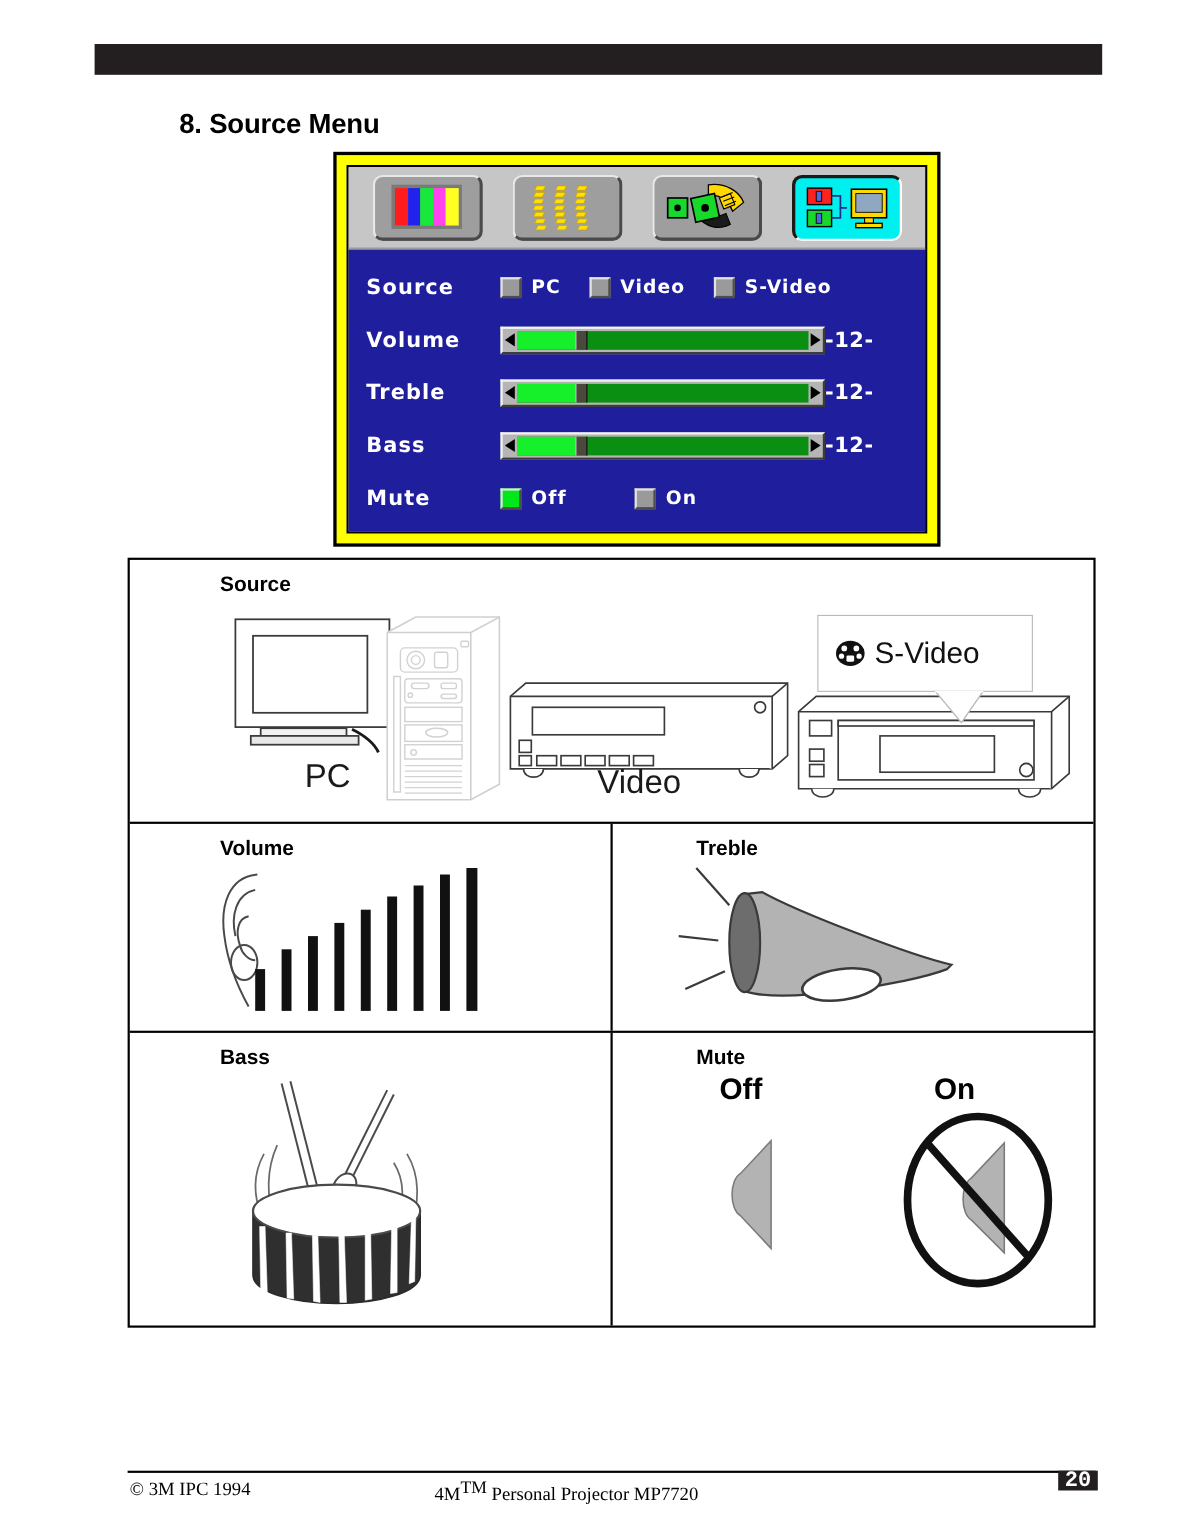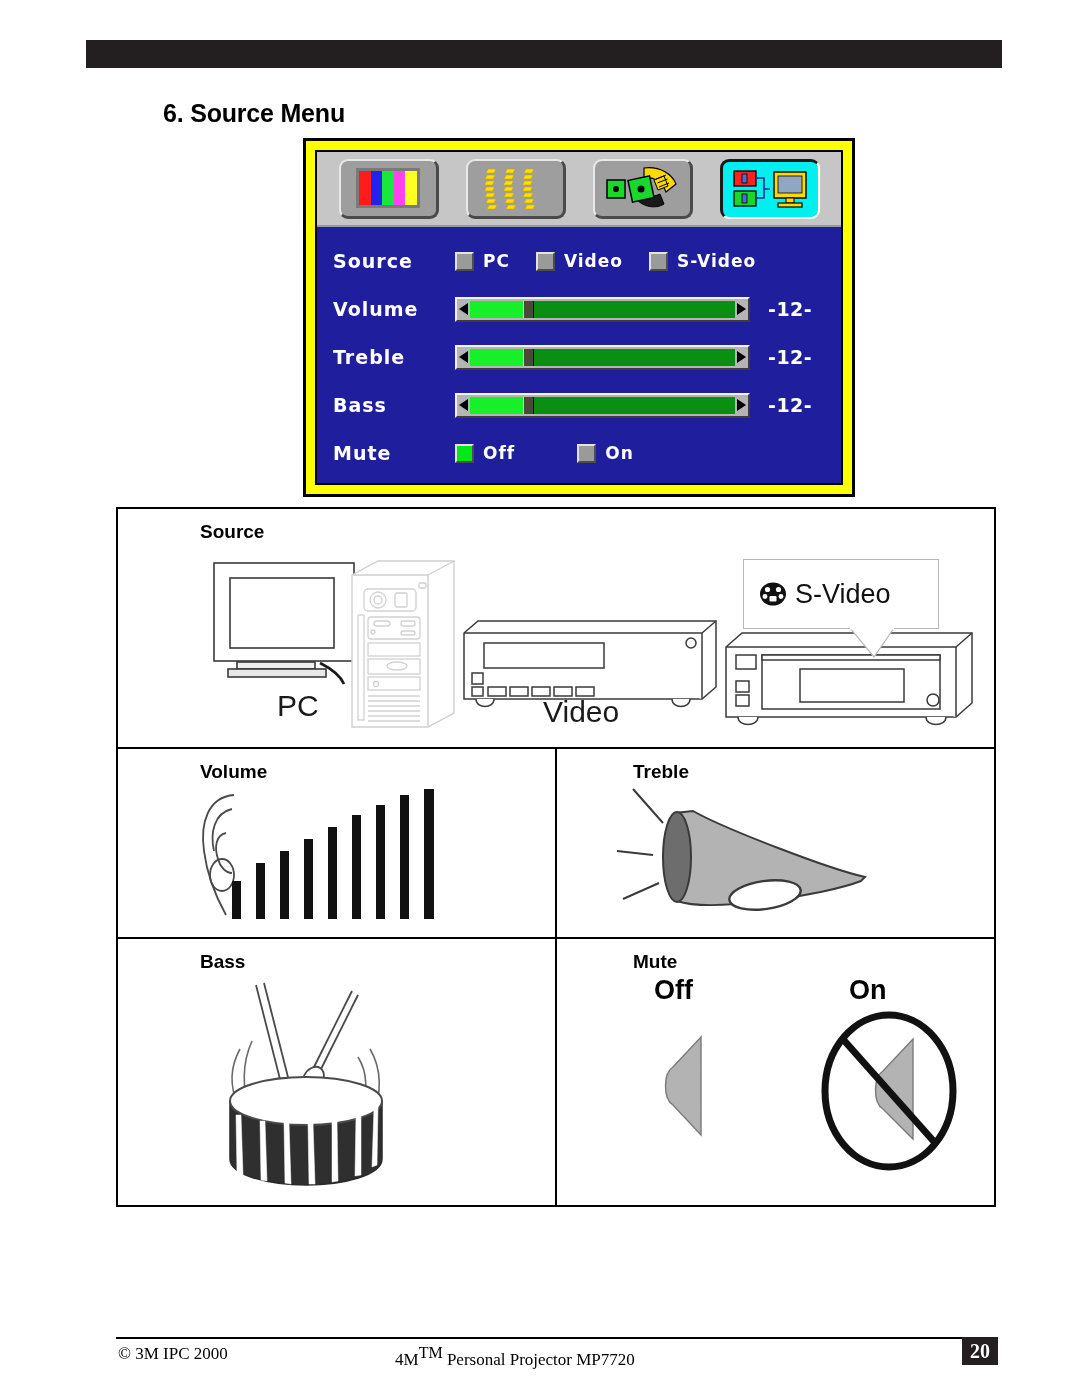--- a/index.html
+++ b/index.html
@@ -201,21 +201,20 @@
     width: 9px;
     height: 19px;
     background: #4a4a3c;
     border-left: 1px solid #dcdcdc;
     border-right: 1px solid #111111;
   }
   .slider-value {
     color: #ffffff;
     font-size: 19px;
     font-weight: bold;
-    margin-left: 18px;
     letter-spacing: 0.5px;
     font-family: "DejaVu Sans", sans-serif;
   }
 
   
   .illus-table {
     position: absolute;
     left: 116px;
     top: 507px;
     width: 880px;
@@ -325,37 +324,37 @@
     position: absolute;
     left: 395px; top: 1344px;
     font-size: 17px;
     font-family: "Liberation Serif", serif;
     color: #000000;
   }
   .footer-center sup { font-size: 16px; vertical-align: super; }
   .footer-page {
     position: absolute;
     left: 962px; top: 1337px;
-    width: 36px; height: 28px;
+    width: 36px; height: 18px;
     background: #231f20;
     color: #ffffff;
-    font-family: Liberation Serif, serif;
+    font-family: Liberation Mono, monospace;
     font-weight: bold;
     font-size: 20px;
     display: flex;
     align-items: center;
     justify-content: center;
   }
 </style>
 </head>
 <body>
 
 <div class="header-bar"></div>
 
-<div class="page-title">6. Source Menu</div>
+<div class="page-title">8. Source Menu</div>
 
 <div class="osd">
   <div class="osd-yellow">
     <div class="osd-inner">
 
       <div class="osd-tabs">
 
         <div class="tab-btn">
           <span class="icon-colorbars">
             <i style="background:#ff1c1c"></i>
@@ -689,17 +688,17 @@
       <svg class="art" style="left:258px; top:72px;" width="150" height="160" viewBox="0 0 150 160">
         <path d="M98 28 L98 128 L68 98 C58 92 58 66 68 60 Z" fill="#b3b3b3" stroke="#7a7a7a" stroke-width="1.4"></path>
         <ellipse cx="74" cy="80" rx="64" ry="76" fill="none" stroke="#111111" stroke-width="7"></ellipse>
         <line x1="26" y1="26" x2="122" y2="134" stroke="#111111" stroke-width="7"></line>
       </svg>
     </div>
   </div>
 </div>
 
 <div class="footer-rule"></div>
-<div class="footer-left">© 3M IPC 2000</div>
+<div class="footer-left">© 3M IPC 1994</div>
 <div class="footer-center">
   <span>4M</span><sup>TM</sup><span> Personal Projector MP7720</span>
 </div>
 <div class="footer-page">20</div>
 
 </body></html>

